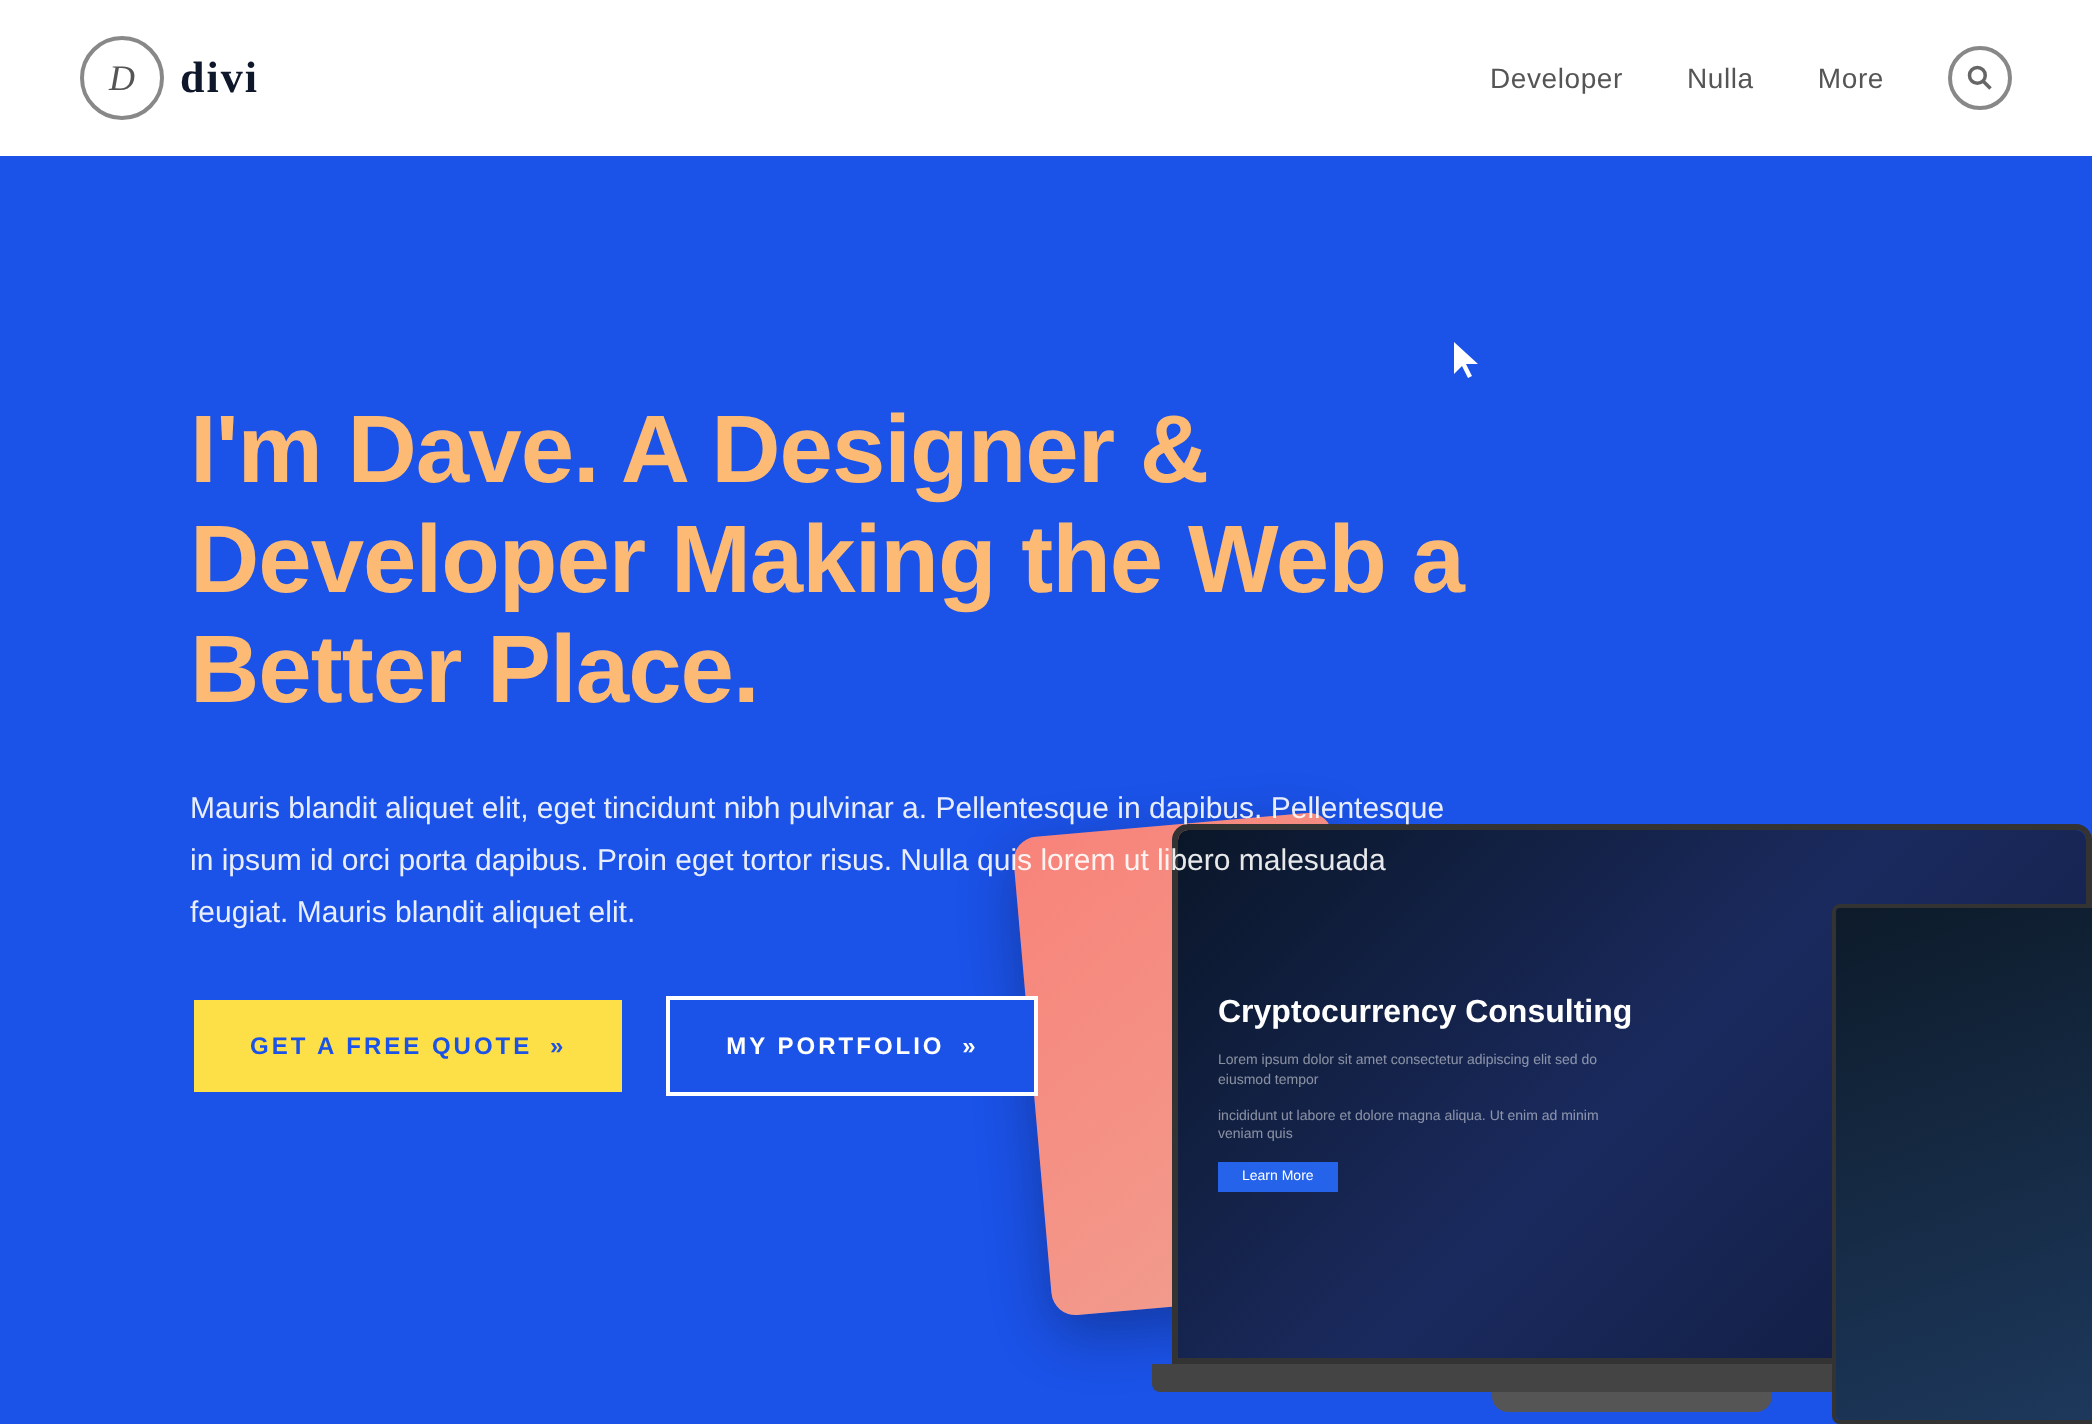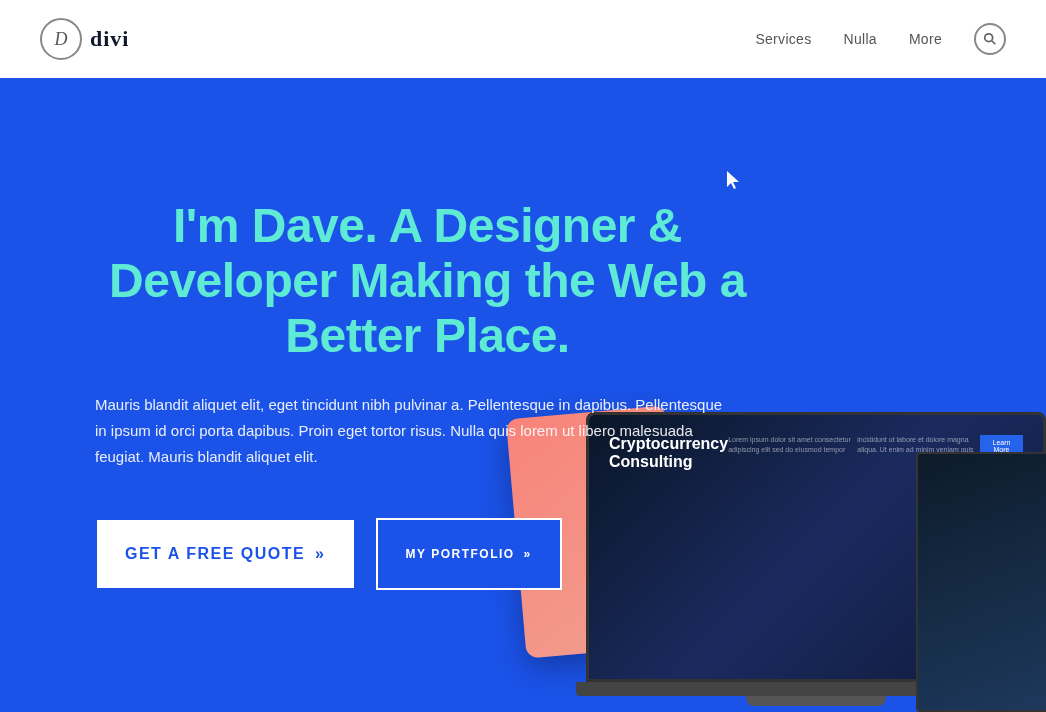--- a/index.html
+++ b/index.html
@@ -99,61 +99,60 @@
     .hero-content {
       position: relative;
       z-index: 2;
       padding: 0 0 0 95px;
       max-width: 760px;
     }
 
     .hero-title {
       font-size: 48px;
       font-weight: 800;
-      color: #5eead4;
+      color: #fdba74;
       line-height: 1.15;
       margin-bottom: 28px;
       font-family: 'Arial', sans-serif;
       letter-spacing: -0.5px;
-      text-align: center;
     }
 
     .hero-description {
       font-size: 15px;
       color: rgba(255, 255, 255, 0.9);
       line-height: 1.75;
-      margin-bottom: 48px;
+      margin-bottom: 28px;
       font-family: 'Arial', sans-serif;
       max-width: 640px;
     }
 
     .hero-buttons {
       display: flex;
       gap: 20px;
       margin-bottom: 60px;
     }
 
     .btn-outline {
       border: 2px solid #1B52E8;
-      background: #ffffff;
+      background: #fde047;
       color: #1B52E8;
       padding: 16px 28px;
-      font-size: 16px;
+      font-size: 12px;
       font-weight: 700;
       letter-spacing: 1.5px;
       cursor: pointer;
       font-family: 'Arial', sans-serif;
       text-transform: uppercase;
     }
 
     .btn-solid {
       border: 2px solid #ffffff;
       background: #1B52E8;
       color: #ffffff;
-      padding: 27px 28px;
+      padding: 16px 28px;
       font-size: 12px;
       font-weight: 700;
       letter-spacing: 1.5px;
       cursor: pointer;
       font-family: 'Arial', sans-serif;
       text-transform: uppercase;
       text-align: right;
     }
 
     .btn-arrow {
@@ -188,21 +187,21 @@
       overflow: hidden;
       position: relative;
     }
 
     .laptop-screen-content {
       width: 100%;
       height: 100%;
       background: linear-gradient(135deg, #0a1628 0%, #1a2a5e 50%, #0f1a3a 100%);
       padding: 20px;
       display: flex;
-      flex-direction: row;
+      flex-direction: column;
       justify-content: center;
       align-items: flex-start;
     }
 
     .screen-heading {
       color: #ffffff;
       font-size: 16px;
       font-weight: 700;
       margin-bottom: 10px;
       font-family: 'Arial', sans-serif;
@@ -291,21 +290,21 @@
 
 <header class="header">
   <div class="logo-area">
     <div class="logo-circle">
       <span>D</span>
     </div>
     <span class="logo-text">divi</span>
   </div>
 
   <nav class="nav-area">
-    <a class="nav-link">Services</a>
+    <a class="nav-link">Developer</a>
     <a class="nav-link">Nulla</a>
     <a class="nav-link">More</a>
     <div class="search-icon-btn">
       <svg viewBox="0 0 16 16" fill="none" stroke="#666" stroke-width="2">
         <circle cx="6.5" cy="6.5" r="4.5"></circle>
         <line x1="10" y1="10" x2="14" y2="14"></line>
       </svg>
     </div>
   </nav>
 </header>

